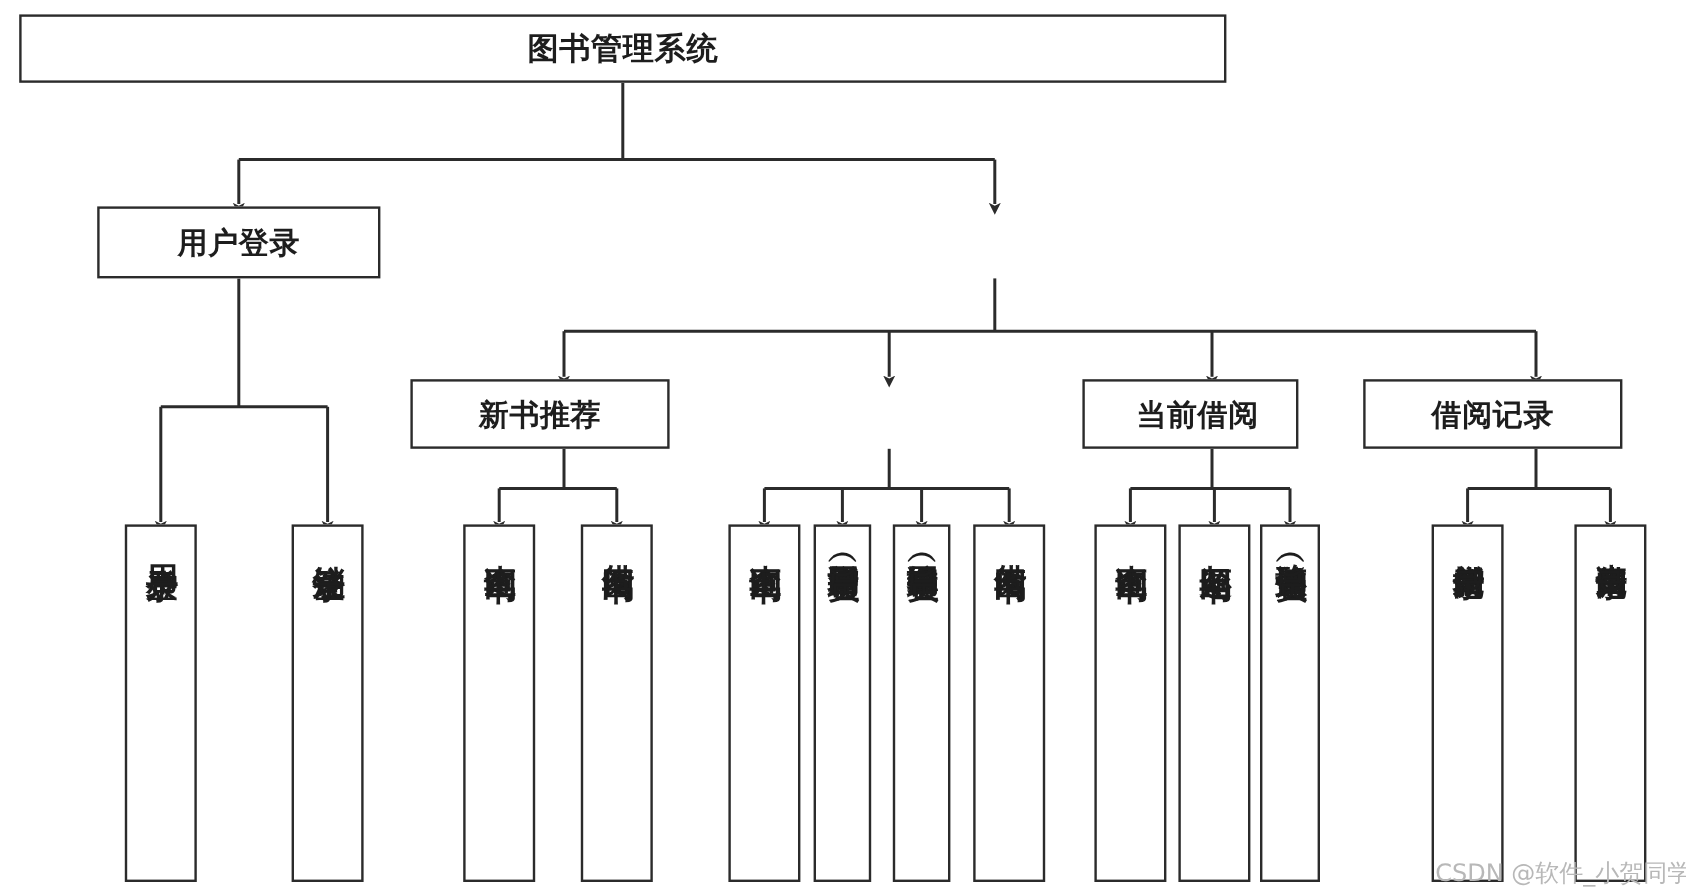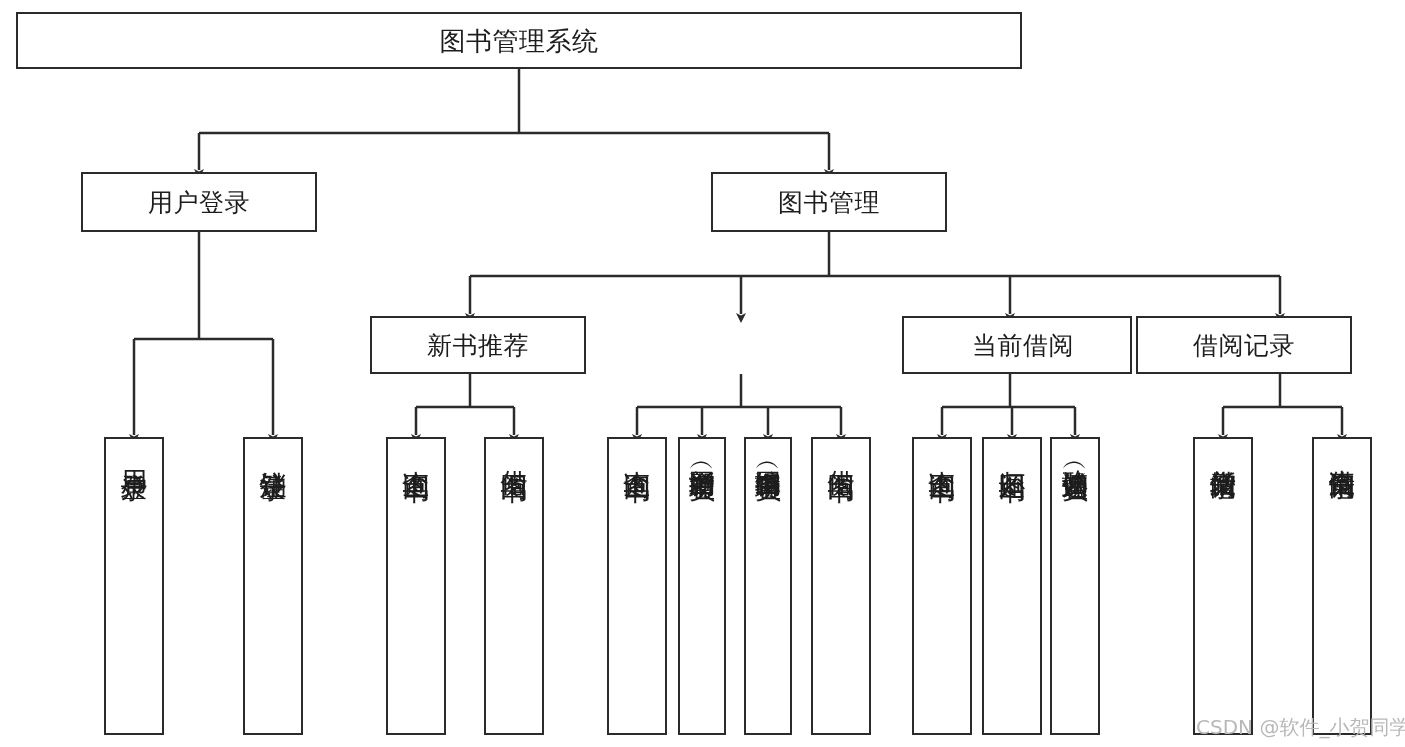--- a/index.html
+++ b/index.html
@@ -33,20 +33,21 @@
     display: flex;
     align-items: center;
     justify-content: center;
     color: #1d1d1d;
     z-index: 2;
   }
   .node .label {
     display: block;
     line-height: 1.0;
     letter-spacing: 0.5px;
+    font-weight: bold;
   }
   
   .node.h .label {
     font-size: 25px;
     white-space: nowrap;
   }
   .node.root .label {
     font-size: 26px;
   }
   
@@ -124,27 +125,24 @@
   </svg>
 
   <div class="watermark" style="left:1196px; top:714px;">CSDN @软件_小贺同学</div>
 
 <div class="node h root" style="left: 16px; top: 12px; width: 1006px; height: 57px;">
       <span class="label">图书管理系统</span>
     </div>
     <div class="node h" style="left: 81px; top: 172px; width: 236px; height: 60px;">
       <span class="label">用户登录</span>
     </div>
-    <div class="node h" style="left: 711px; top: 172px; width: 236px; height: 60px;">
-      <span class="label">图书管理</span>
-    </div>
-    <div class="node h" style="left: 370px; top: 316px; width: 216px; height: 58px;">
+    <div class="node h" style="left: 342px; top: 316px; width: 216px; height: 58px;">
       <span class="label">新书推荐</span>
     </div>
-    <div class="node h" style="left: 902px; top: 316px; width: 230px; height: 58px; padding-left: 12px;">
+    <div class="node h" style="left: 902px; top: 316px; width: 180px; height: 58px; padding-left: 12px;">
       <span class="label">当前借阅</span>
     </div>
     <div class="node h" style="left: 1136px; top: 316px; width: 216px; height: 58px;">
       <span class="label">借阅记录</span>
     </div>
     <div class="node v" style="left: 104px; top: 437px; width: 60px; height: 298px;">
       <span class="label">用户登录</span>
     </div>
     <div class="node v" style="left: 243px; top: 437px; width: 60px; height: 298px;">
       <span class="label">注销登录</span>

